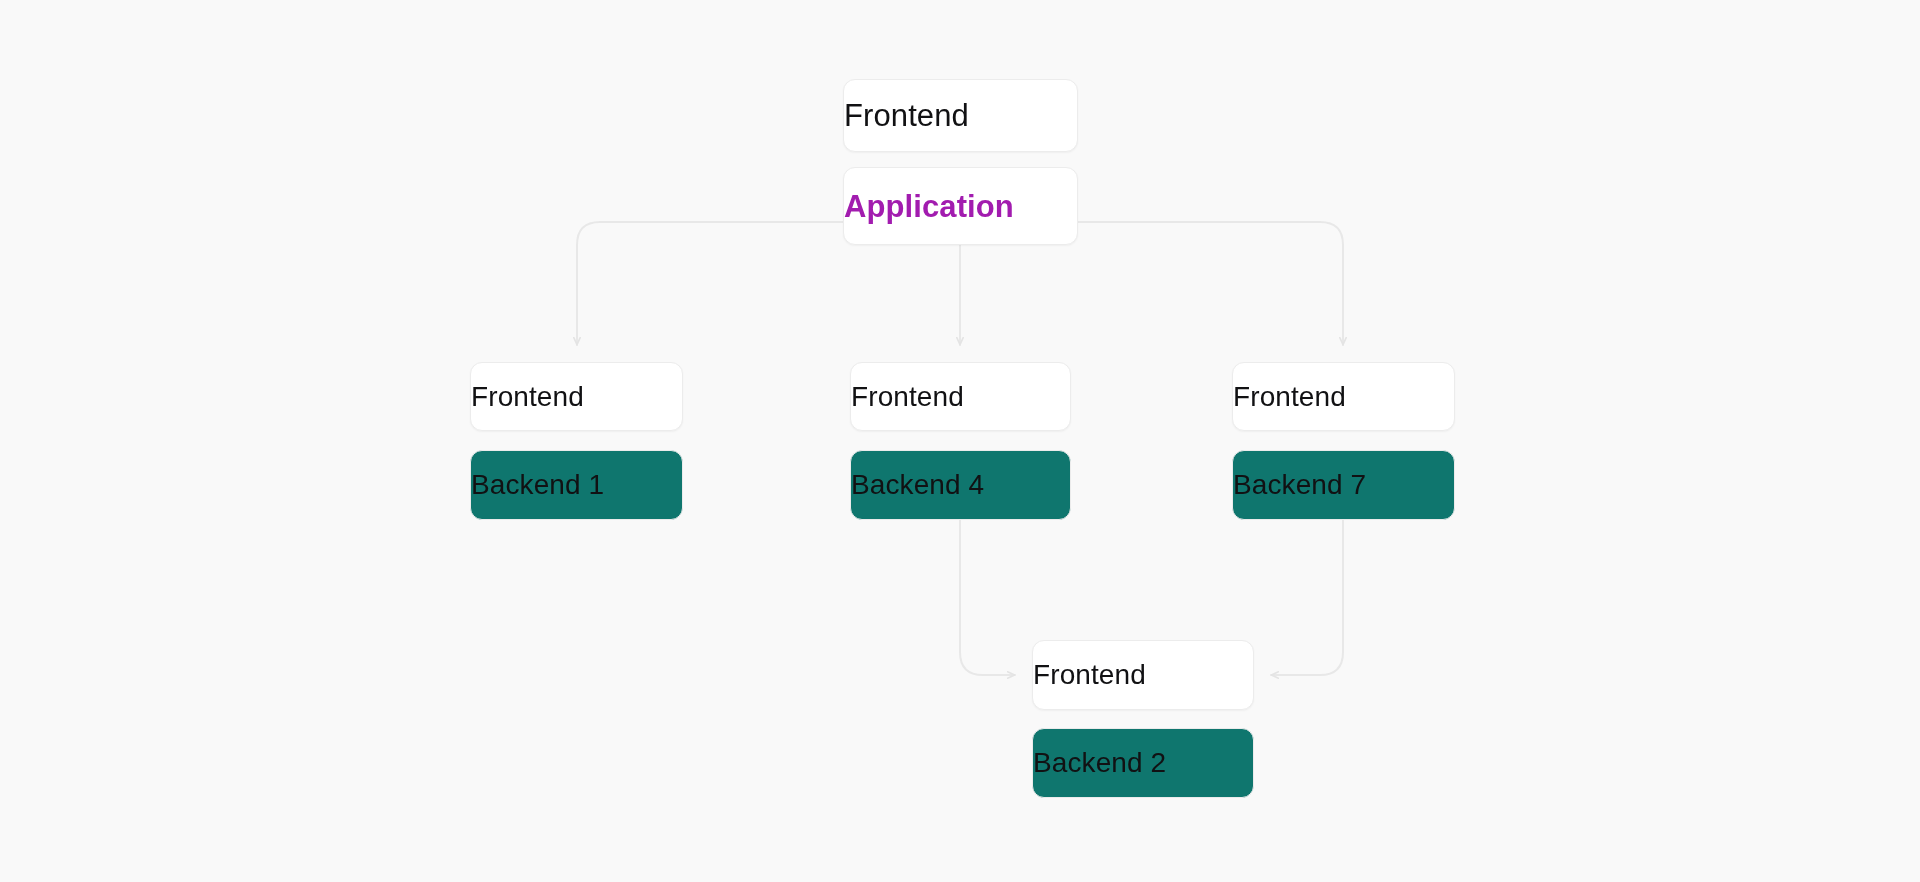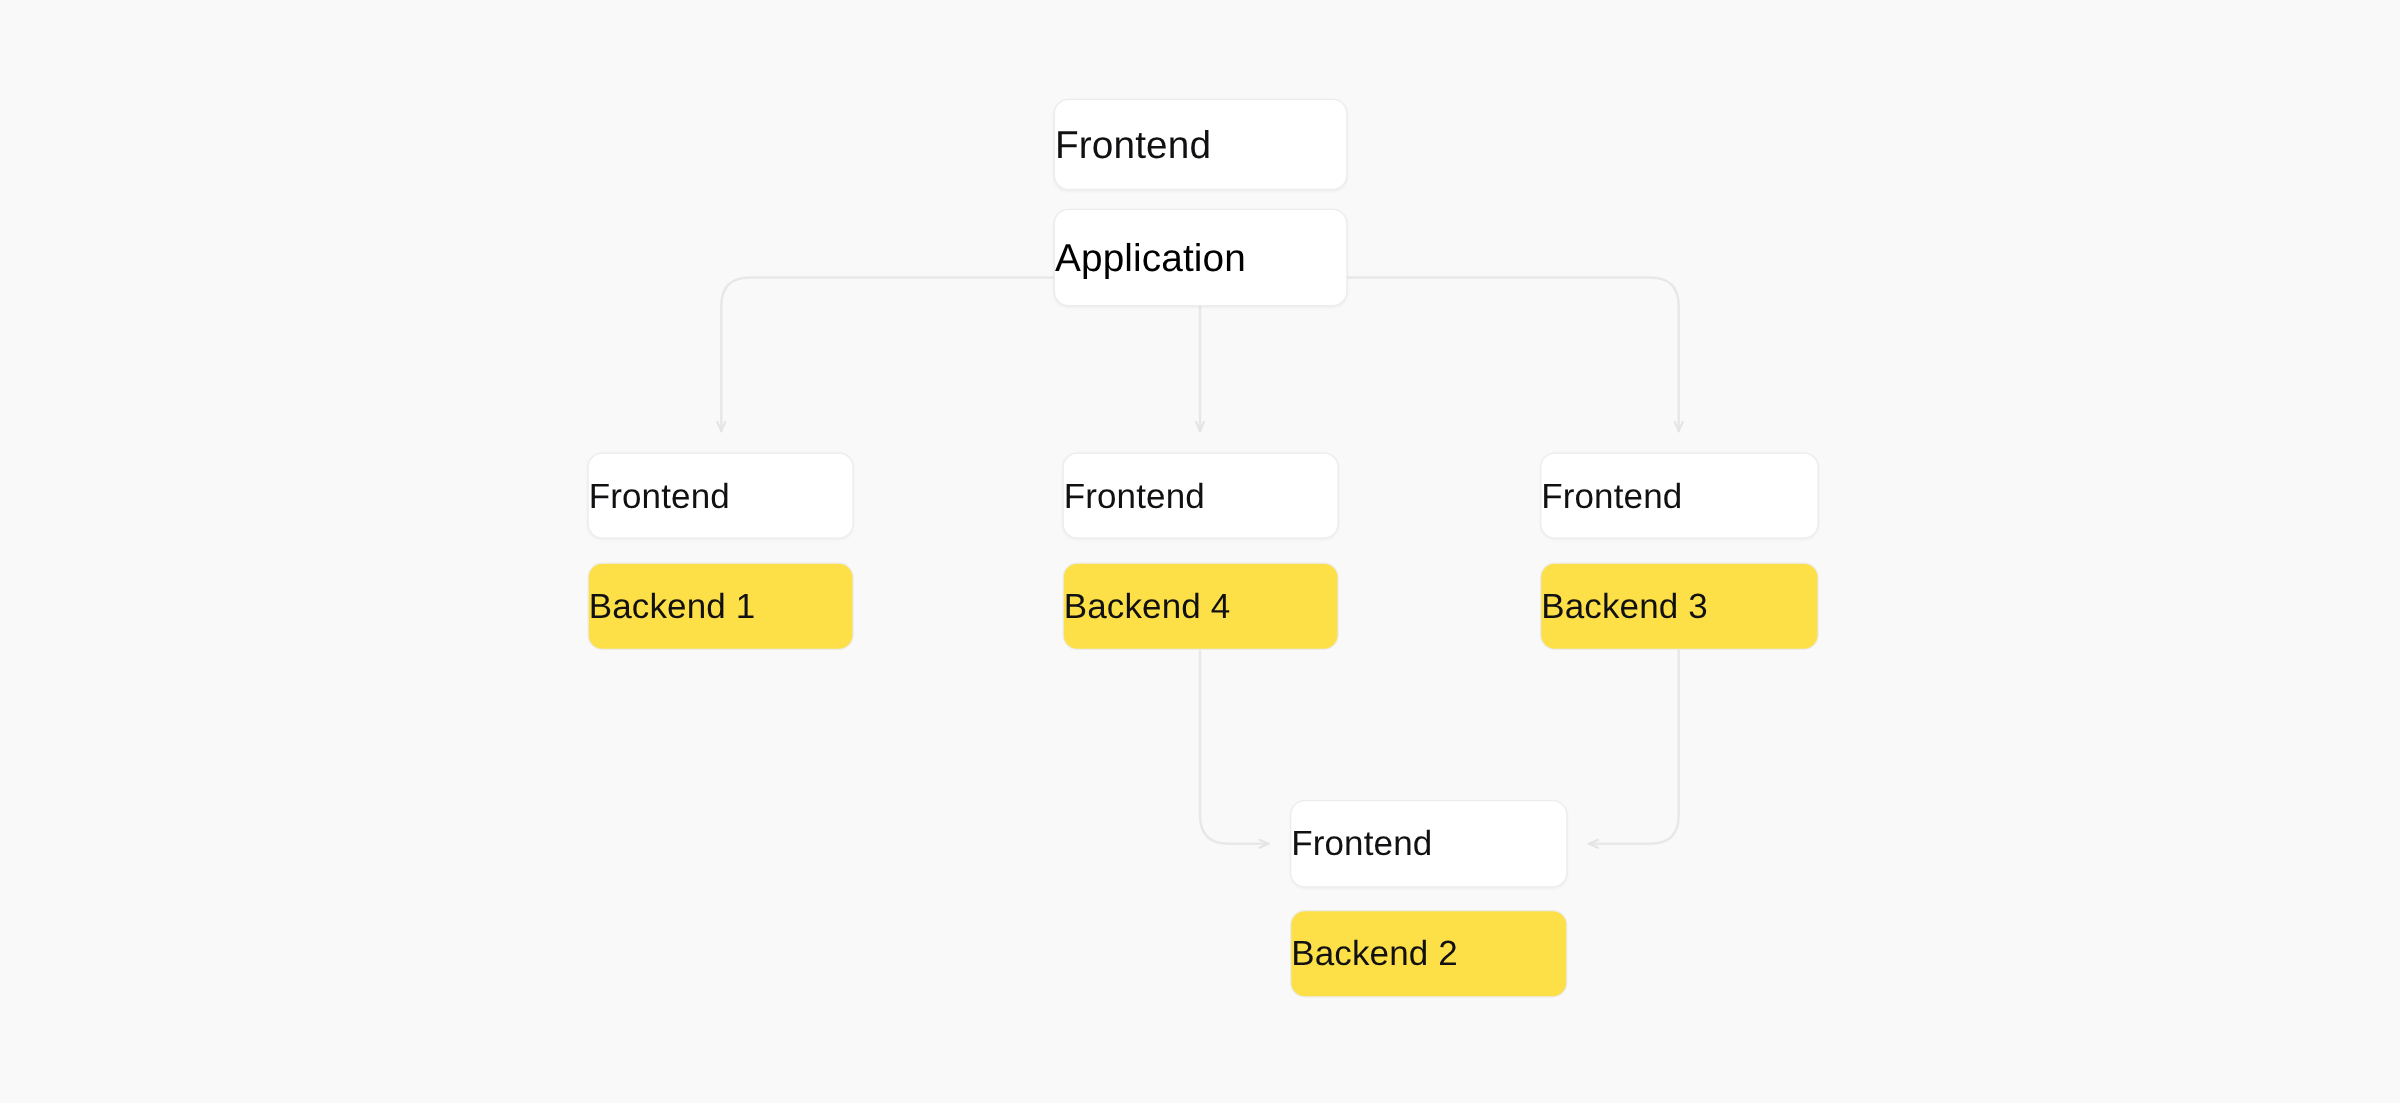--- a/index.html
+++ b/index.html
@@ -38,21 +38,21 @@
     color: #111113;
     letter-spacing: 0.1px;
     white-space: nowrap;
   }
   .node-frontend {
     background: #ffffff;
     border: 1px solid #ececec;
     box-shadow: 0 1px 2px rgba(16,17,19,0.045);
   }
   .node-backend {
-    background: #fde047;
+    background: #0f766e;
     border: 1px solid #ebebeb;
   }
   .node-root-frontend {
     background: #ffffff;
     border: 1px solid #ececec;
     box-shadow: 0 1px 2px rgba(16,17,19,0.045);
   }
   .node-application {
     background: #ffffff;
     border: 1px solid #ececec;
@@ -80,40 +80,40 @@
         <path d="M 1078 222 L 1320 222 Q 1343 222 1343 245 L 1343 345" fill="none" stroke="#e8e8e8" stroke-width="2" stroke-linecap="round" stroke-linejoin="round" marker-end="url(#arrow)"></path>
         <path d="M 960 520 L 960 652 Q 960 675 983 675 L 1015 675" fill="none" stroke="#e8e8e8" stroke-width="2" stroke-linecap="round" stroke-linejoin="round" marker-end="url(#arrow)"></path>
         <path d="M 1343 520 L 1343 652 Q 1343 675 1320 675 L 1271 675" fill="none" stroke="#e8e8e8" stroke-width="2" stroke-linecap="round" stroke-linejoin="round" marker-end="url(#arrow)"></path>
       </g>
   </svg>
 
   <div id="node-layer">
       <div class="node-box node-root-frontend" style="left: 843px; top: 79px; width: 235px; height: 73px; font-size: 31px; border-radius: 12px; color: rgb(17, 17, 19);">
         <span class="label">Frontend</span>
       </div>
-      <div class="node-box node-application" style="left: 843px; top: 167px; width: 235px; height: 78px; font-size: 31px; border-radius: 12px; color: #000000;">
+      <div class="node-box node-application" style="left: 843px; top: 167px; width: 235px; height: 78px; font-size: 31px; border-radius: 12px; color: #a21caf; font-weight: bold;">
         <span class="label">Application</span>
       </div>
       <div class="node-box node-frontend" style="left: 470px; top: 362px; width: 213px; height: 69px; font-size: 28px; border-radius: 12px; color: rgb(17, 17, 19);">
         <span class="label">Frontend</span>
       </div>
       <div class="node-box node-backend" style="left: 470px; top: 450px; width: 213px; height: 70px; font-size: 28px; border-radius: 12px; color: rgb(17, 17, 19);">
         <span class="label">Backend 1</span>
       </div>
       <div class="node-box node-frontend" style="left: 850px; top: 362px; width: 221px; height: 69px; font-size: 28px; border-radius: 12px; color: rgb(17, 17, 19);">
         <span class="label">Frontend</span>
       </div>
       <div class="node-box node-backend" style="left: 850px; top: 450px; width: 221px; height: 70px; font-size: 28px; border-radius: 12px; color: rgb(17, 17, 19);">
         <span class="label">Backend 4</span>
       </div>
       <div class="node-box node-frontend" style="left: 1232px; top: 362px; width: 223px; height: 69px; font-size: 28px; border-radius: 12px; color: rgb(17, 17, 19);">
         <span class="label">Frontend</span>
       </div>
       <div class="node-box node-backend" style="left: 1232px; top: 450px; width: 223px; height: 70px; font-size: 28px; border-radius: 12px; color: rgb(17, 17, 19);">
-        <span class="label">Backend 3</span>
+        <span class="label">Backend 7</span>
       </div>
       <div class="node-box node-frontend" style="left: 1032px; top: 640px; width: 222px; height: 70px; font-size: 28px; border-radius: 12px; color: rgb(17, 17, 19);">
         <span class="label">Frontend</span>
       </div>
       <div class="node-box node-backend" style="left: 1032px; top: 728px; width: 222px; height: 70px; font-size: 28px; border-radius: 12px; color: rgb(17, 17, 19);">
         <span class="label">Backend 2</span>
       </div>
     </div>
 
 </div>

